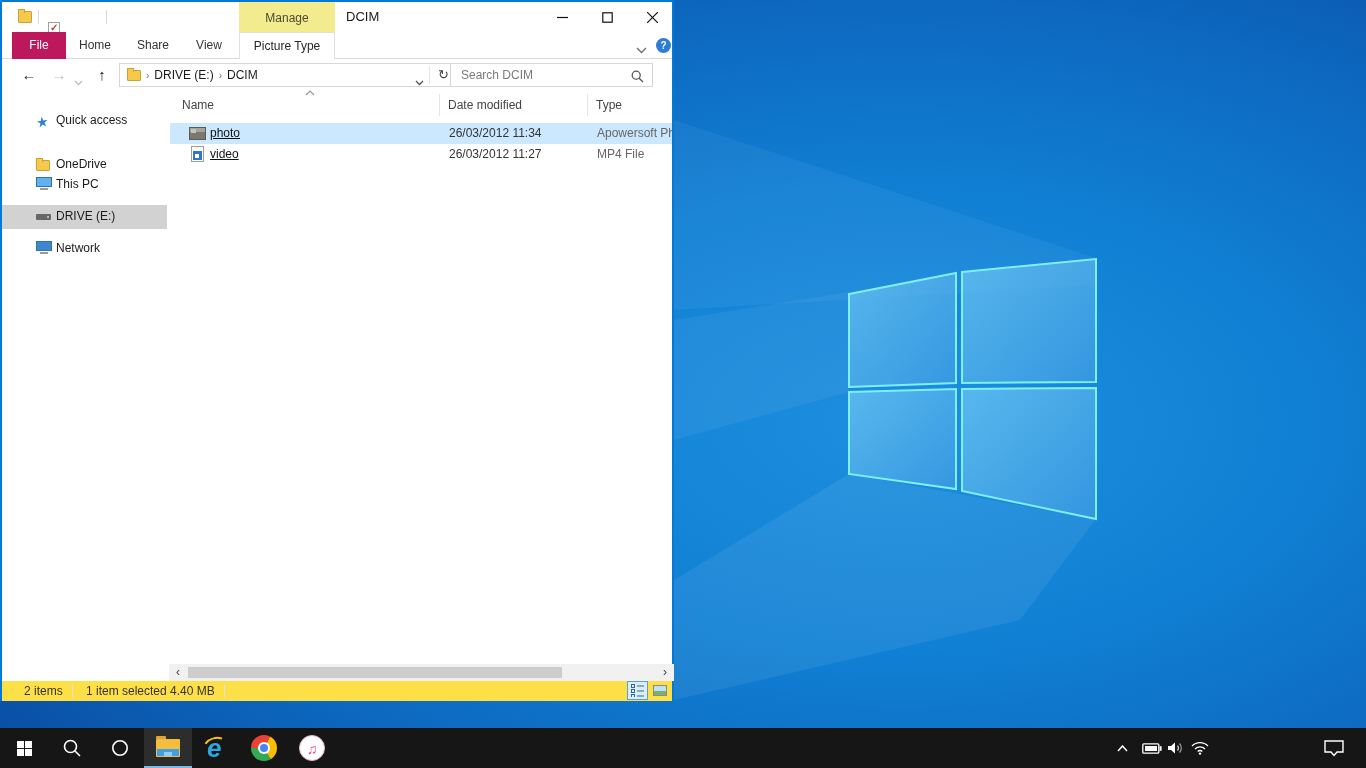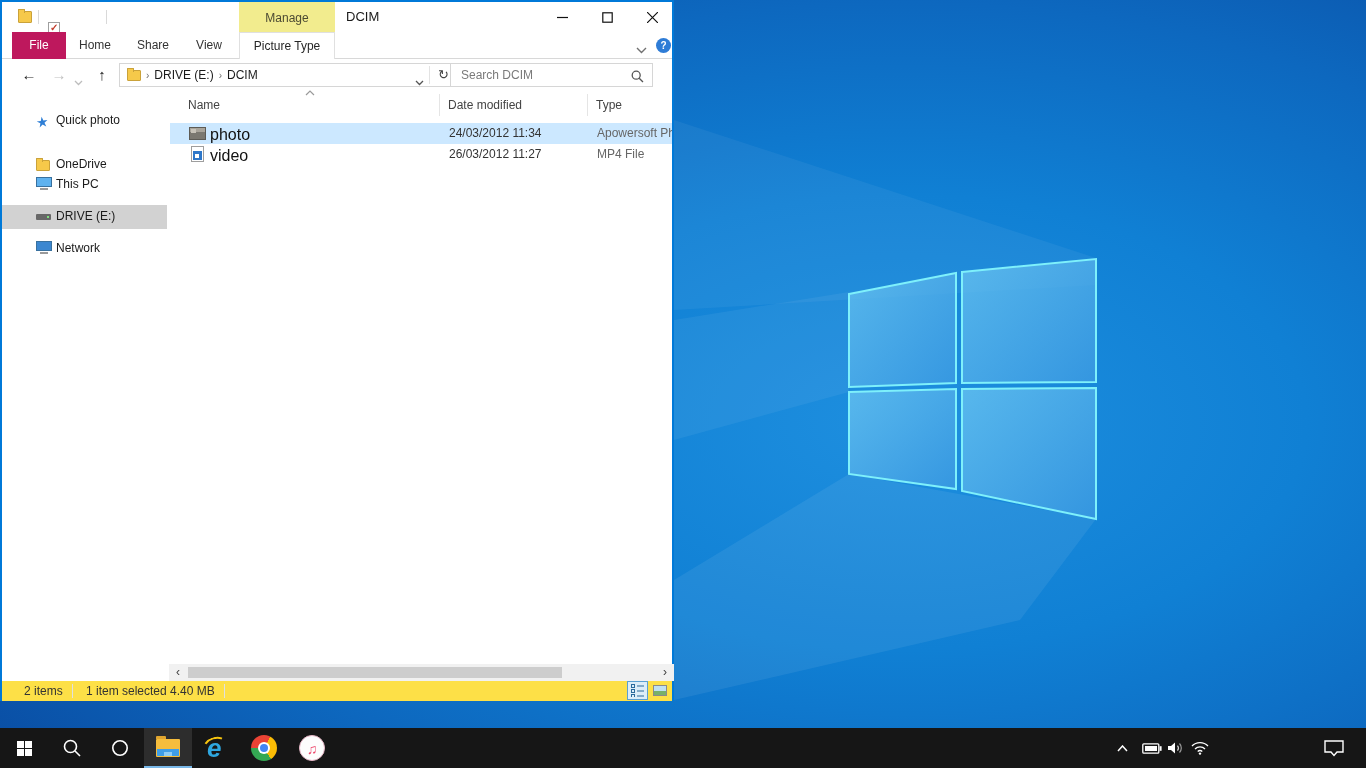--- a/index.html
+++ b/index.html
@@ -53,21 +53,21 @@
   .side-item { position:absolute; left:0; width:165px; height:24px; }
   .side-item .lbl { position:absolute; left:54px; top:4px; font-size:12px; color:#1a1a1a; }
   .side-item .ic { position:absolute; left:34px; top:4px; width:16px; height:16px; }
   .side-sel { background:#d2d2d2; }
 
   
   #filepane { position:absolute; left:167px; top:88px; width:503px; height:574px; background:#fff; overflow:hidden; }
   .colhead { position:absolute; top:8px; font-size:12px; color:#444; }
   .col-line { position:absolute; top:4px; width:1px; height:22px; background:#e5e5e5; }
   .frow { position:absolute; left:1px; width:502px; height:21px; }
-  .frow .fname { position:absolute; left:40px; top:3px; font-size:16px; color:#111; }
+  .frow .fname { position:absolute; left:40px; top:3px; font-size:12px; color:#111;text-decoration:underline; }
   .frow .fdate { position:absolute; left:279px; top:3px; font-size:12px; color:#333; }
   .frow .ftype { position:absolute; left:427px; top:3px; font-size:12px; color:#666; white-space:nowrap; }
   .frow.selected { background:#cce8ff; }
 
   
   .icon-photo { position:absolute; left:19px; top:4px; width:17px; height:13px;
                 background:linear-gradient(180deg,#a9a49a 0 35%,#7b7870 35% 100%); border:1px solid #5d5b55; }
   .icon-photo::after { content:""; position:absolute; left:1px; top:1px; width:5px; height:4px; background:#c8c3b8; }
   .icon-video { position:absolute; left:21px; top:2px; width:13px; height:16px; background:#fff; border:1px solid #9e9e9e; }
   .icon-video::after { content:""; position:absolute; left:1px; bottom:1px; width:9px; height:9px; background:#2e77c9; }
@@ -226,21 +226,21 @@
             <circle cx="5.2" cy="5.2" r="4" fill="none" stroke="#555" stroke-width="1.3"></circle>
             <line x1="8.2" y1="8.2" x2="12" y2="12" stroke="#555" stroke-width="1.3"></line>
           </svg>
       </div>
     </div>
   </div>
 
   <div id="sidebar">
     <div class="side-item" style="top:19px;">
       <span class="ic"><span class="star">★</span></span>
-      <span class="lbl">Quick photo</span>
+      <span class="lbl">Quick access</span>
     </div>
     <div class="side-item" style="top:63px;">
       <span class="ic">
           <div class="folder" style="width:14px; height:11px; margin-top:3px;"></div>
         </span>
       <span class="lbl">OneDrive</span>
     </div>
     <div class="side-item" style="top:83px;">
       <span class="ic">
         <div class="mini-screen">
@@ -265,34 +265,34 @@
             <div class="scr" style="background:#3c87d0;"></div>
             <div class="base"></div>
           </div>
       </span>
       <span class="lbl">Network</span>
     </div>
   </div>
 
   <div id="filepane">
     <div>
-      <span class="colhead" style="left:19px;">Name</span>
+      <span class="colhead" style="left:13px;">Name</span>
       <svg class="abs" style="left:136px; top:0;" width="10" height="6" viewBox="0 0 10 6">
           <polyline points="1,5 5,1 9,5" fill="none" stroke="#9a9a9a" stroke-width="1.2"></polyline>
         </svg>
       <div class="col-line" style="left:270px;"></div>
       <span class="colhead" style="left:279px;">Date modified</span>
       <div class="col-line" style="left:418px;"></div>
       <span class="colhead" style="left:427px;">Type</span>
     </div>
 
     <div class="frow selected" style="top:33px;">
       <div class="icon-photo"></div>
       <span class="fname">photo</span>
-      <span class="fdate">24/03/2012 11:34</span>
+      <span class="fdate">26/03/2012 11:34</span>
       <span class="ftype">Apowersoft Photo</span>
     </div>
     <div class="frow" style="top:54px;">
       <div class="icon-video"></div>
       <span class="fname">video</span>
       <span class="fdate">26/03/2012 11:27</span>
       <span class="ftype">MP4 File</span>
     </div>
   </div>
 

